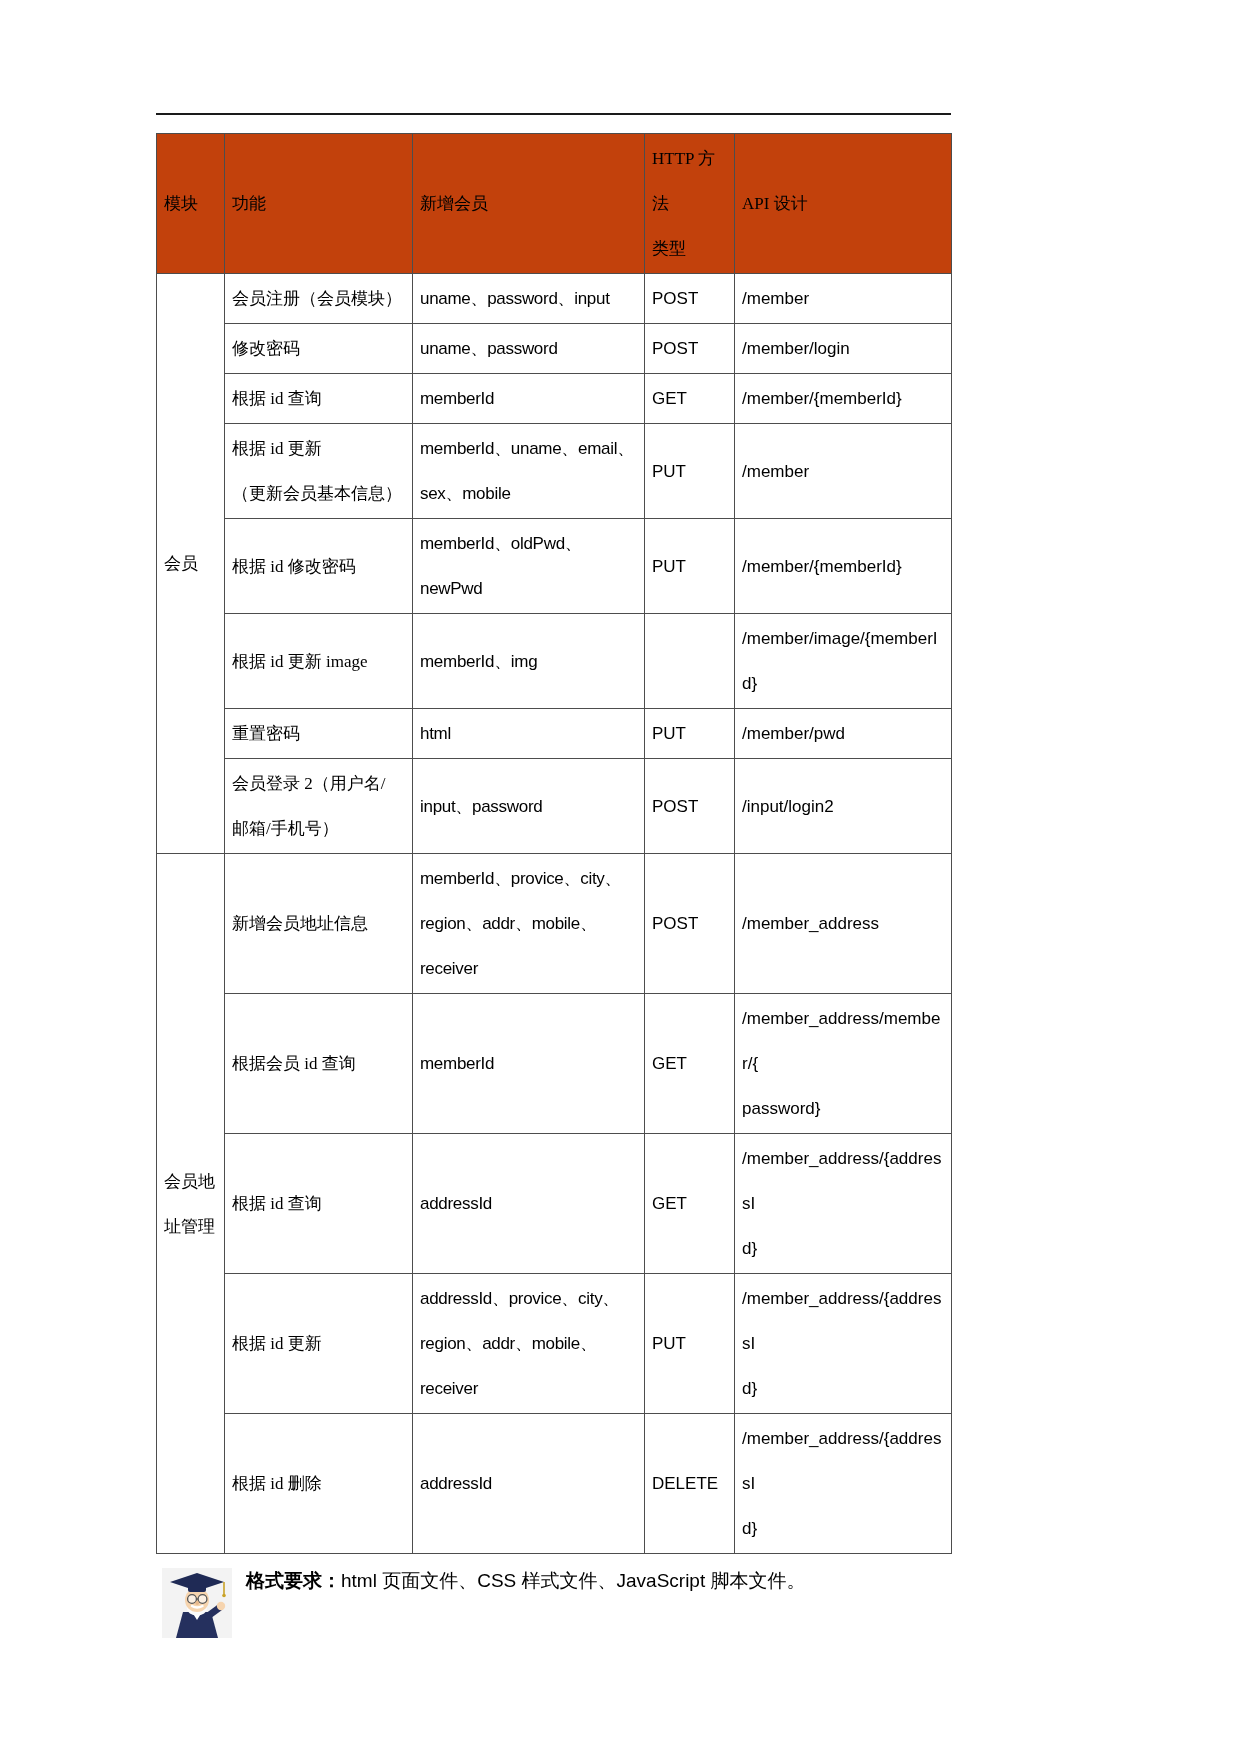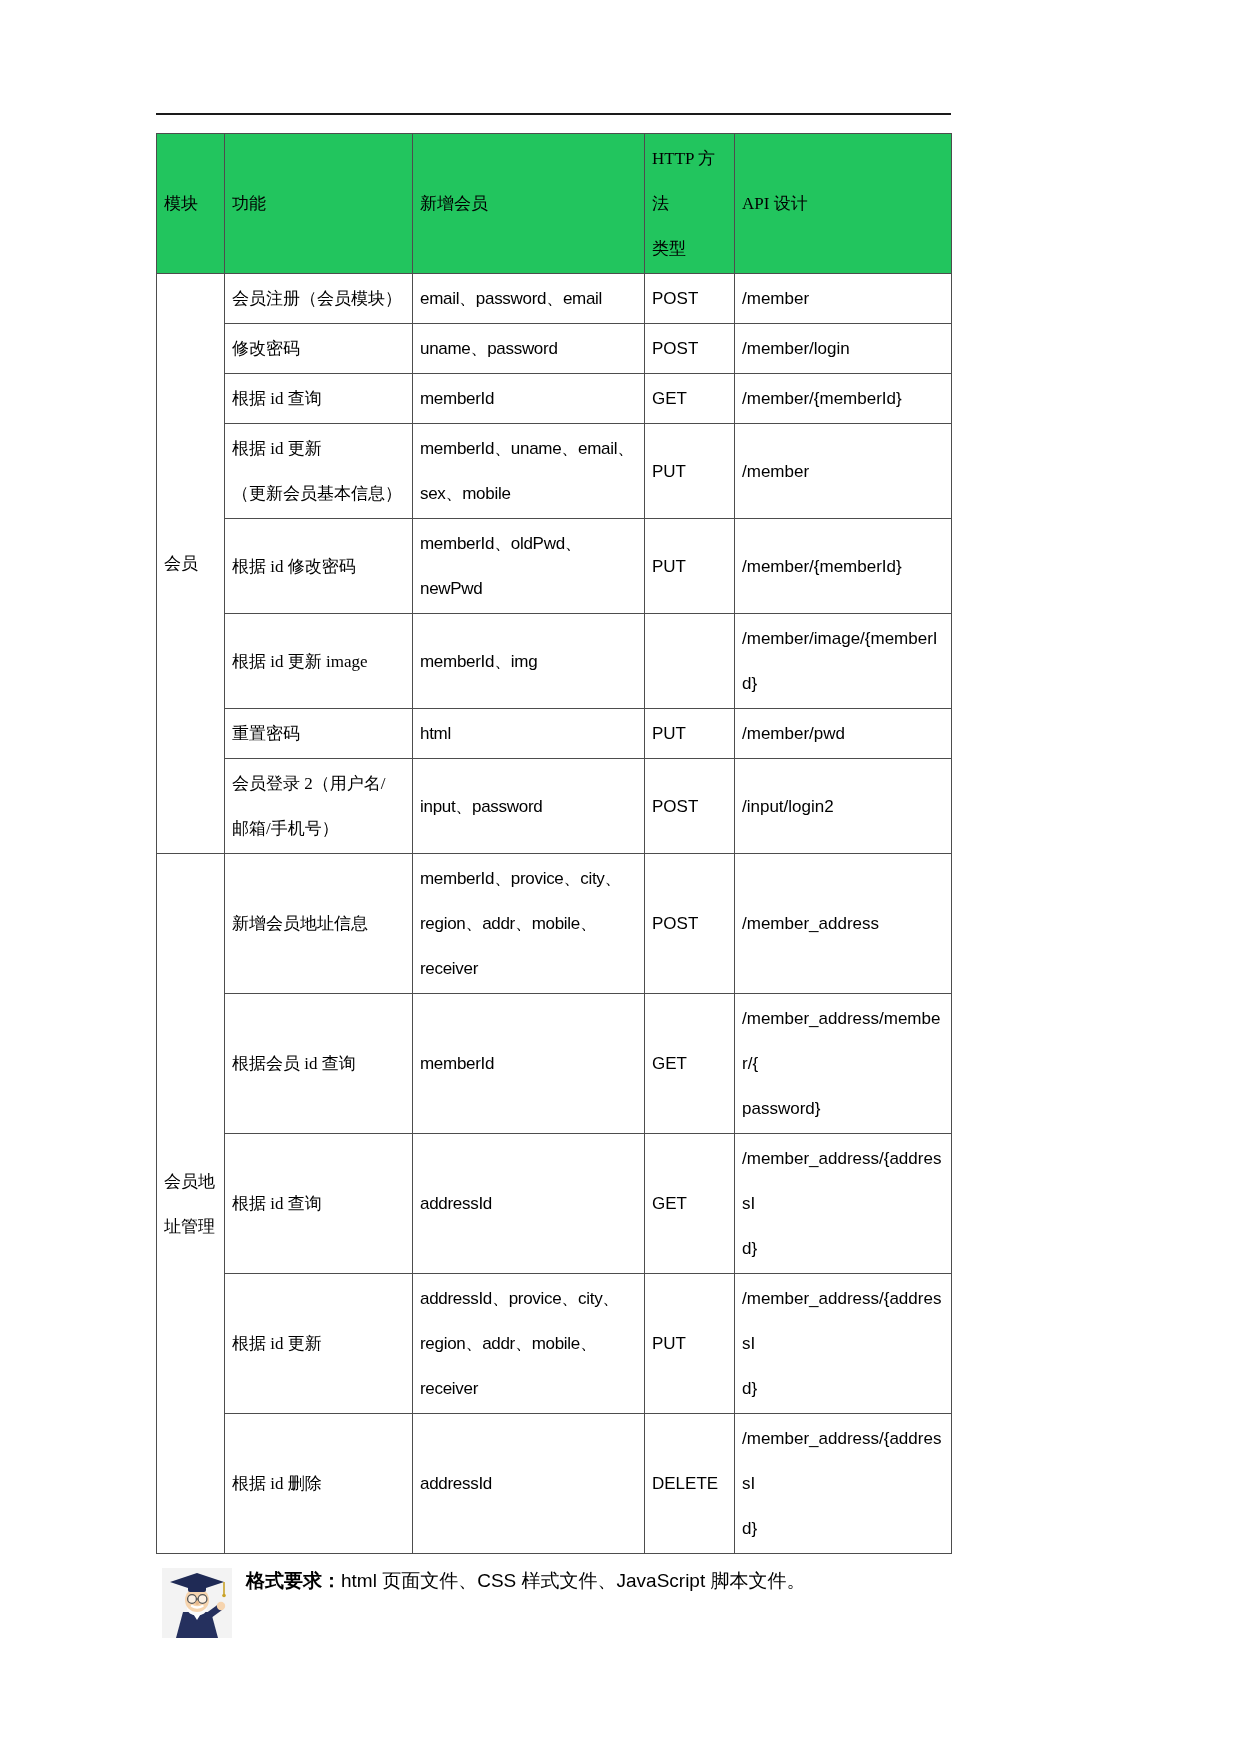--- a/index.html
+++ b/index.html
@@ -18,21 +18,21 @@
     border:1px solid #4d4d4d;
     padding:2px 7px;
     font-size:17px;
     line-height:45px;
     vertical-align:middle;
     text-align:left;
     font-weight:normal;
     white-space:pre-line;
     overflow:hidden;
   }
-  .api-table thead th { background:#22c55e; font-family:"Liberation Serif", serif; }
+  .api-table thead th { background:#c2410c; font-family:"Liberation Serif", serif; }
   .module-cell, .func-cell { font-family:"Liberation Serif", serif; }
   .params-cell { font-size:16px; letter-spacing:-0.3px; }
   .api-cell { word-break:break-all; font-size:16.5px;margin-left:15px; }
   .method-cell { font-size:17px; }
   .mascot-row { margin-top:14px; margin-left:6px; display:flex; align-items:flex-start; gap:14px; }
   .mascot-box { width:70px; height:70px; background:#f3f3f3; flex:0 0 auto; }
   .note { font-size:19px; padding-bottom:5px; }
   .note-label { font-weight:bold; }
 </style>
 </head>
@@ -59,21 +59,21 @@
           <th>新增会员</th>
           <th>HTTP 方法
 类型</th>
           <th>API 设计</th>
         </tr>
       </thead>
       <tbody>
         <tr>
           <td class="module-cell" rowspan="8">会员</td>
           <td class="func-cell">会员注册（会员模块）</td>
-          <td class="params-cell">email、password、email</td>
+          <td class="params-cell">uname、password、input</td>
           <td class="method-cell">POST</td>
           <td class="api-cell">/member</td>
         </tr>
         <tr>
           <td class="func-cell">修改密码</td>
           <td class="params-cell">uname、password</td>
           <td class="method-cell">POST</td>
           <td class="api-cell">/member/login</td>
         </tr>
         <tr>

